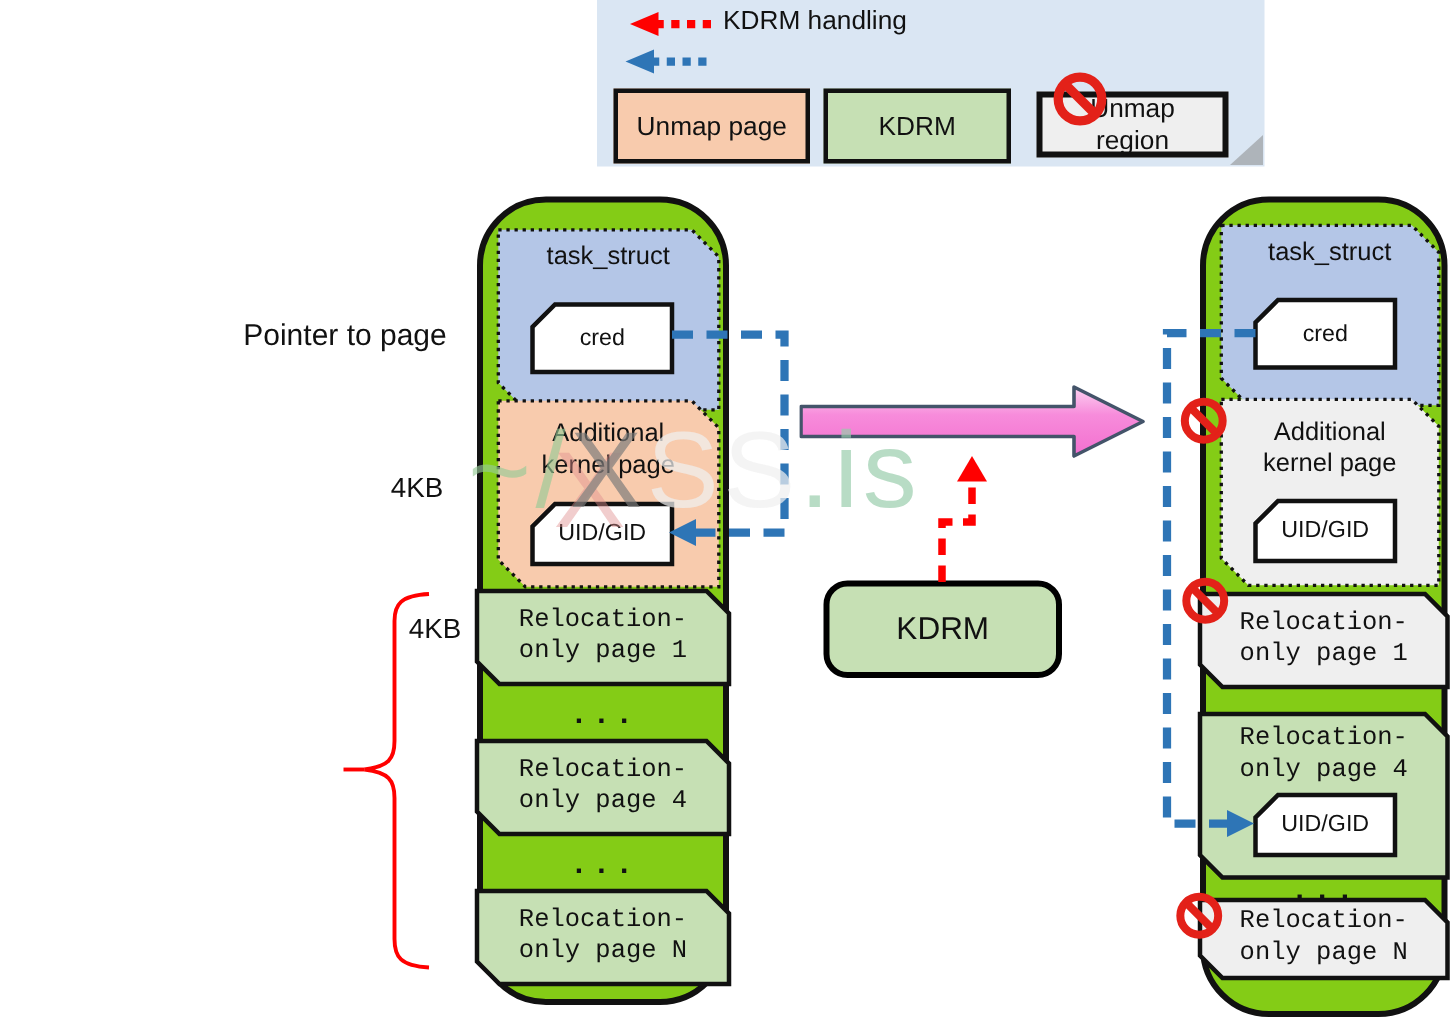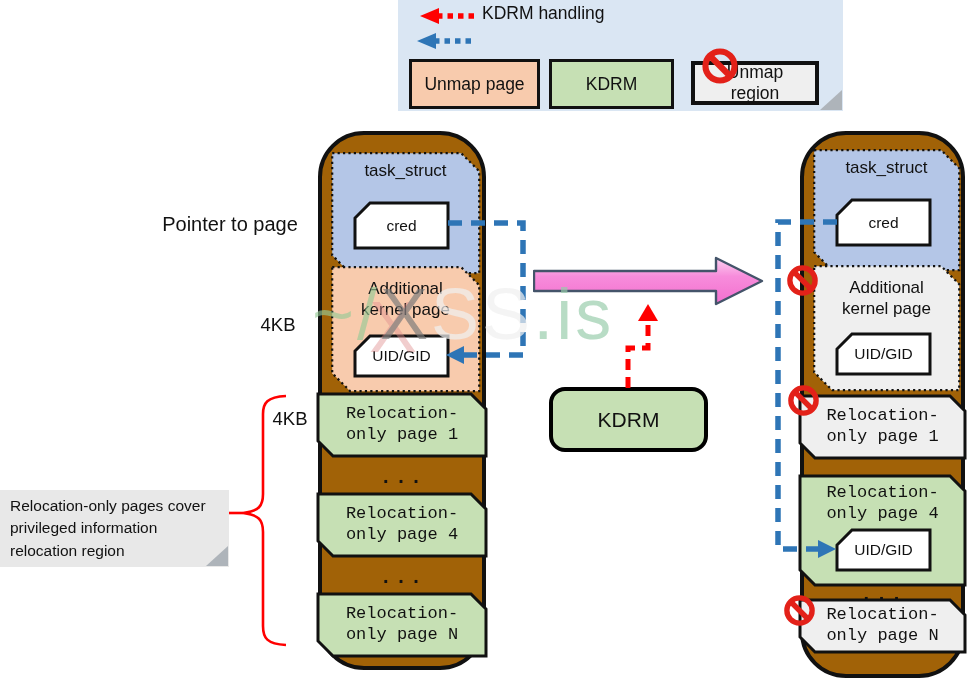--- a/index.html
+++ b/index.html
@@ -22,21 +22,21 @@
           text-align:center;font-size:17.5px;line-height:1.2;box-sizing:border-box;}
   .sw-kernel{left:11px;top:59px;width:131px;height:50px;border:3.5px solid #111;background:var(--kernel-page-orange);}
   .sw-kdrm{left:151px;top:59px;width:125px;height:50px;border:3.5px solid #111;background:var(--kdrm-green);}
   .sw-unmap{left:293px;top:61px;width:128px;height:44px;border:4px solid #111;background:var(--unmap-gray);}
   .sw-unmap .lbl{max-width:70px;}
 
   .fold{position:absolute;right:1px;bottom:1px;width:22px;height:20px;
         clip-path:polygon(100% 0,100% 100%,0 100%);background:var(--fold-gray);}
 
   
-  .column{position:absolute;box-sizing:border-box;border:4px solid #111;border-radius:46px;background:#a16207;}
+  .column{position:absolute;box-sizing:border-box;border:4px solid #111;border-radius:46px;background:#84cc16;}
   .col-left{left:318px;top:131px;width:168px;height:539px;}
   .col-right{left:800px;top:131px;width:165px;height:547px;}
   .region-label{max-width:112px;}
   .page-label{max-width:135px;font-family:Liberation Mono, monospace;}
   .whitebox .lbl{font-size:15.5px;}
 
   
   .note{position:absolute;background:var(--note-gray);box-sizing:border-box;font-size:15.5px;}
   .note-left{left:0;top:490px;width:229px;height:77px;padding:5px 10px;line-height:1.45;}
   .note-mid{left:505px;top:496px;width:257px;height:181px;padding:10px 12px;font-size:15px;
@@ -94,24 +94,20 @@
     <div class="swatch sw-unmap">
       <span class="lbl">Unmap region</span>
     </div>
     <div class="fold"></div>
   </div>
 
   <div class="caption" style="left:150px;top:213px;width:160px">Pointer to page</div>
   <div class="caption" style="left:248px;top:314px;width:60px;font-size:18.5px">4KB</div>
   <div class="caption" style="left:260px;top:408px;width:60px;font-size:18.5px">4KB</div>
 
-  <div class="note note-left">
-    <span>Relocation-only pages cover privileged information relocation region</span>
-    <div class="fold"></div>
-  </div>
 
   <div class="column col-left z2">
     <div class="shape top" style="left:10px;top:18px;right:3px;height:112px;padding-top:8px">
         <svg class="shape-bg" style="left:-3.2px;top:-3.2px" width="153.4" height="126.4" viewBox="-3.2 -3.2 153.4 126.4">
           <polygon points="0,0 129,0 147,18 147,120 18,120 0,102" fill="#B4C6E7" stroke="#111" stroke-width="2.2" stroke-dasharray="2.2 3.2" stroke-linejoin="miter"></polygon>
         </svg>
       <span class="rlabel">task_struct</span>
     </div>
     <div class="shape whitebox" style="left:33px;top:68px;width:93px;height:45px">
         <svg class="shape-bg" style="left:-4px;top:-4px" width="101" height="53" viewBox="-4 -4 101 53">

